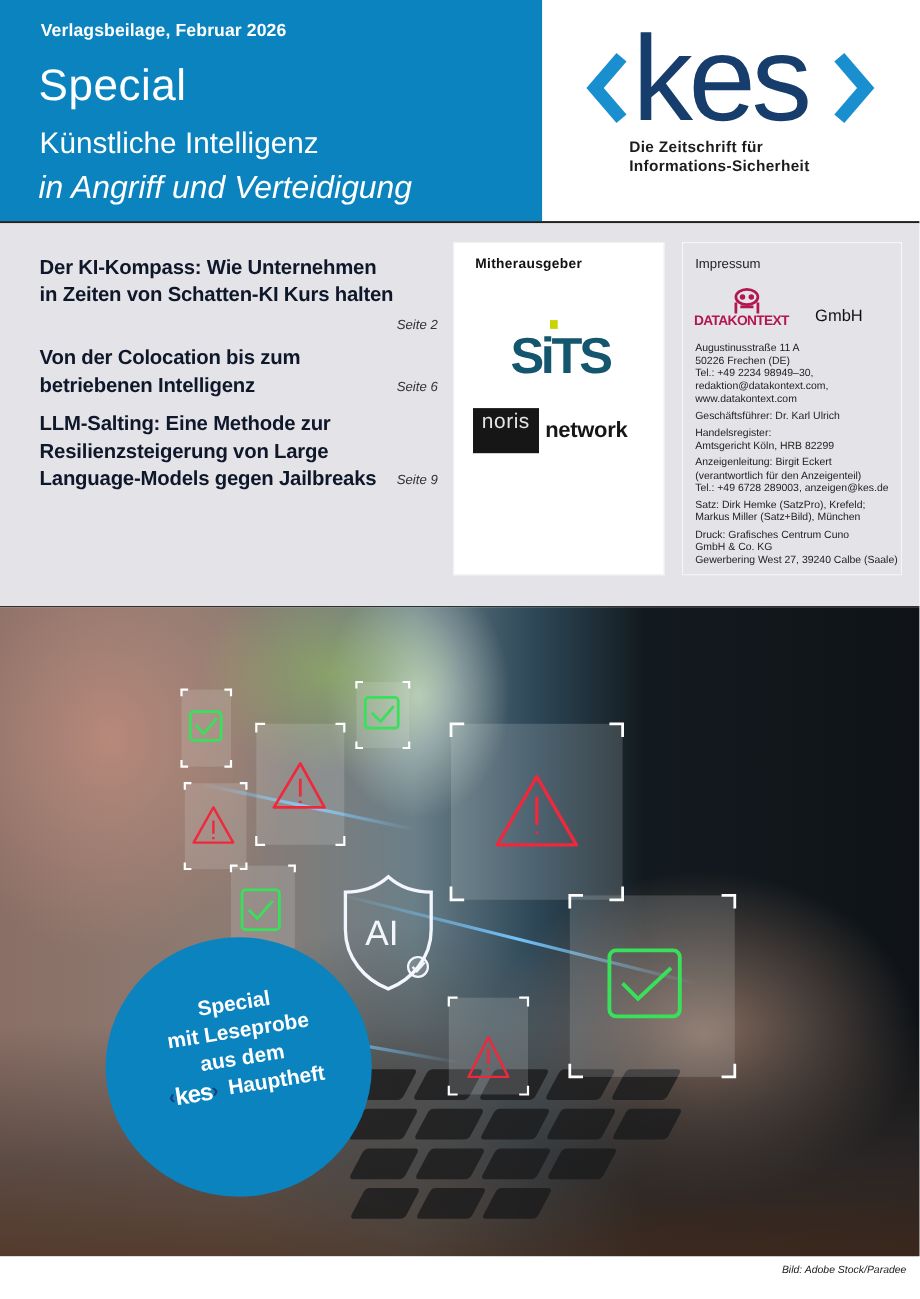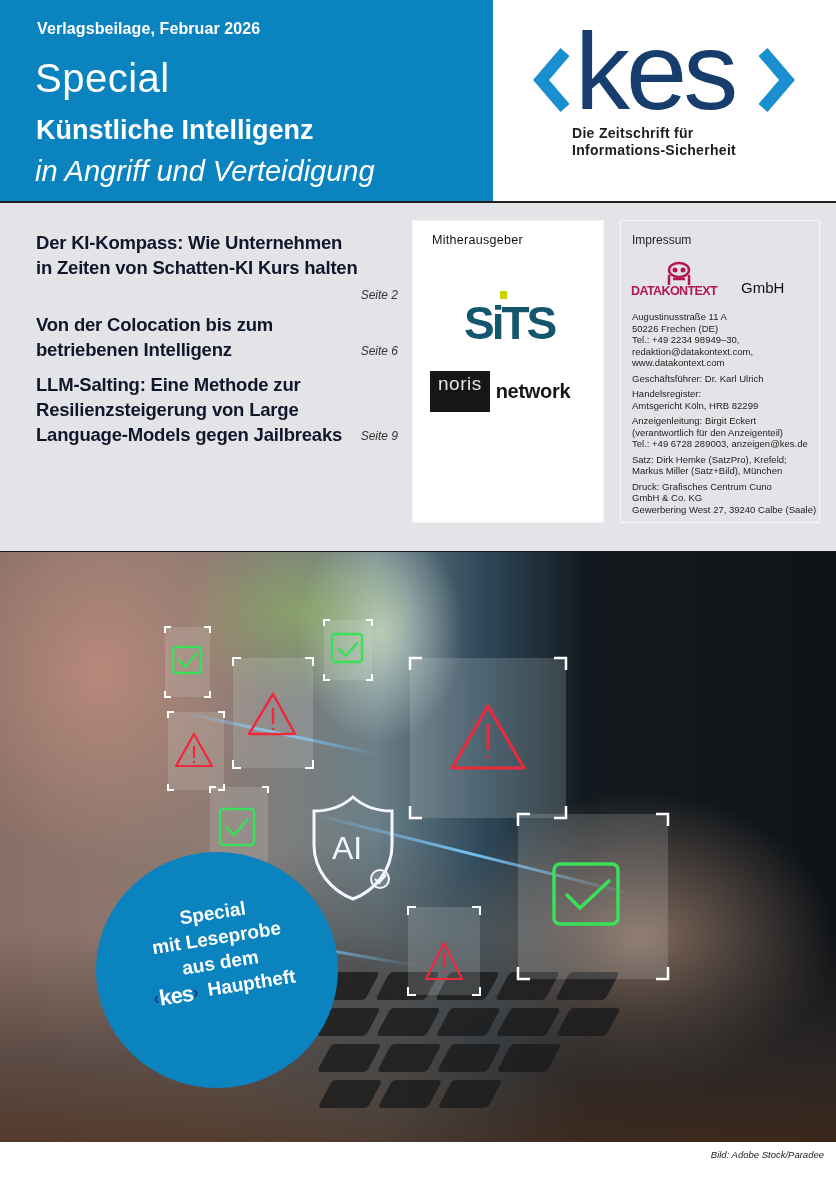--- a/index.html
+++ b/index.html
@@ -6,41 +6,41 @@
   html, body { width: 836px; height: 1181px; background: #ffffff; overflow: hidden; }
   body { position: relative; font-family: "Liberation Sans", "DejaVu Sans", sans-serif; color: #111; }
 
   
   .header-blue {
     position: absolute; left: 0; top: 0; width: 493px; height: 201px;
     background: #0a83bf; color: #ffffff;
   }
   .supplement-line { position: absolute; left: 37px; top: 20px; font-size: 16px; font-weight: bold; letter-spacing: 0.1px; }
   .special-word { position: absolute; left: 35px; top: 56px; font-size: 40px; font-weight: normal; letter-spacing: 0.5px; }
-  .topic-title { position: absolute; left: 36px; top: 115px; font-size: 27px; font-weight: bold; }
+  .topic-title { position: absolute; left: 36px; top: 115px; font-size: 27px; font-weight: normal; }
   .topic-sub { position: absolute; left: 35px; top: 155px; font-size: 29px; font-style: italic; }
 
   .header-right { position: absolute; left: 493px; top: 0; width: 343px; height: 201px; background: #fff; }
   .kes-logo { position: absolute; left: 20px; top: 14px; width: 300px; height: 100px; }
   .kes-tagline { position: absolute; left: 79px; top: 125px; font-size: 14px; font-weight: bold; color: #1c1c1c; line-height: 17px; letter-spacing: 0.3px; }
 
   .header-rule { position: absolute; left: 0; top: 201px; width: 836px; height: 2px; background: #1f1f1f; }
 
   
   .info-band { position: absolute; left: 0; top: 203px; width: 836px; height: 348px; background: #e4e4e8; }
   .toc { position: absolute; left: 36px; top: 27px; width: 362px; }
   .toc-item { position: relative; margin-bottom: 10px; }
   .toc-title { font-size: 18.5px; font-weight: bold; line-height: 25px; color: #0f172a; letter-spacing: -0.2px; }
   .toc-page { position: absolute; right: 0; font-size: 12px; font-style: italic; color: #333; }
   .toc-item.p1 .toc-page { bottom: -22px; }
   .toc-item.p1 { margin-bottom: 32px; }
   .toc-item .toc-page.inline { bottom: 4px; }
 
   .copub-box { position: absolute; left: 412px; top: 17px; width: 192px; height: 303px; background: #fff; border: 1px solid #f2f2f2; }
-  .copub-label { position: absolute; left: 19px; top: 12px; font-size: 12.5px; font-weight: normal; color: #111; letter-spacing: 0.3px; }
+  .copub-label { position: absolute; left: 19px; top: 12px; font-size: 12.5px; font-weight: bold; color: #111; letter-spacing: 0.3px; }
   .sits-logo { position: absolute; left: 51px; top: 70px; width: 95px; height: 50px; }
   .noris-logo { position: absolute; left: 17px; top: 157px; height: 26px; display: flex; align-items: center; }
   .noris-box { background: #161616; color: #e5e5e5; font-size: 19px; padding: 0 8px; height: 41px; line-height: 26px; letter-spacing: 0.5px; }
   .noris-net { color: #161616; font-size: 20px; font-weight: bold; margin-left: 6px; letter-spacing: -0.3px; }
 
   .impressum-box { position: absolute; left: 620px; top: 17px; width: 200px; height: 303px; border: 1px solid #f6f6f8; }
   .imp-title { position: absolute; left: 11px; top: 12px; font-size: 12px; color: #222; }
   .datakontext-logo { position: absolute; left: 10px; top: 40px; width: 100px; height: 36px; }
   .gmbh { position: absolute; left: 120px; top: 58px; font-size: 15px; color: #111; }
   .imp-text { position: absolute; left: 11px; top: 90px; width: 186px; font-size: 9.5px; line-height: 11.5px; color: #222; }

